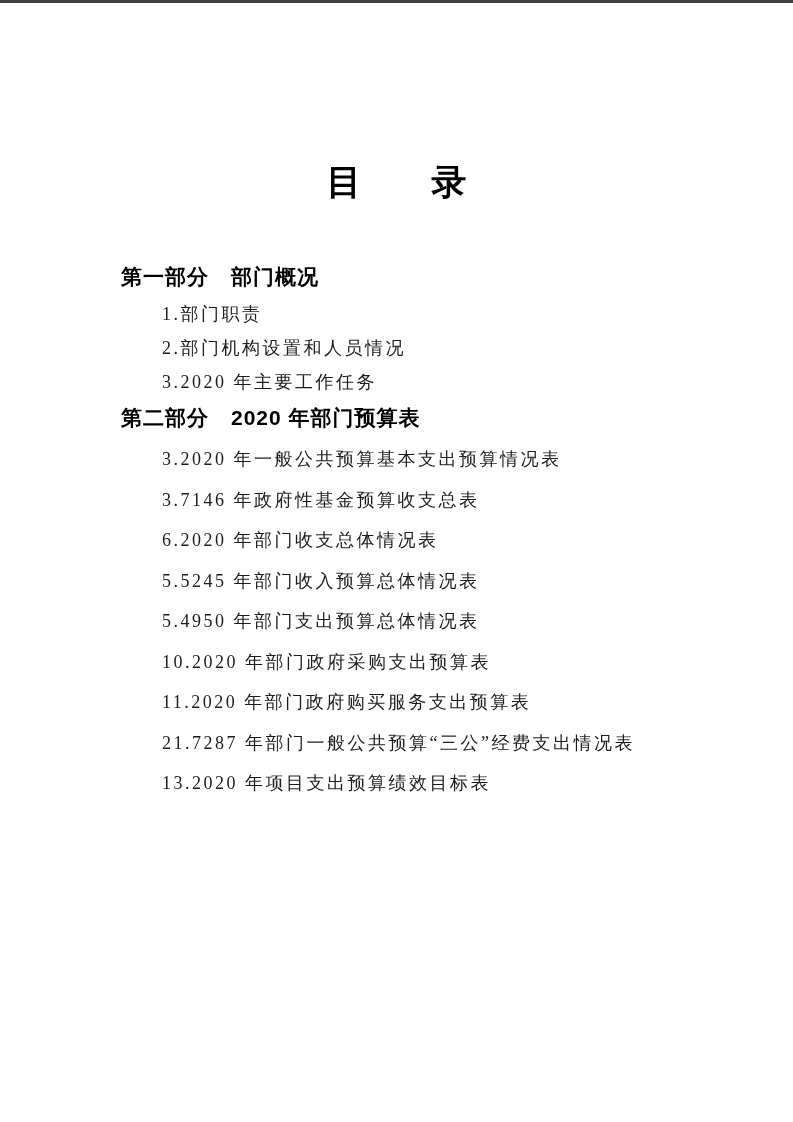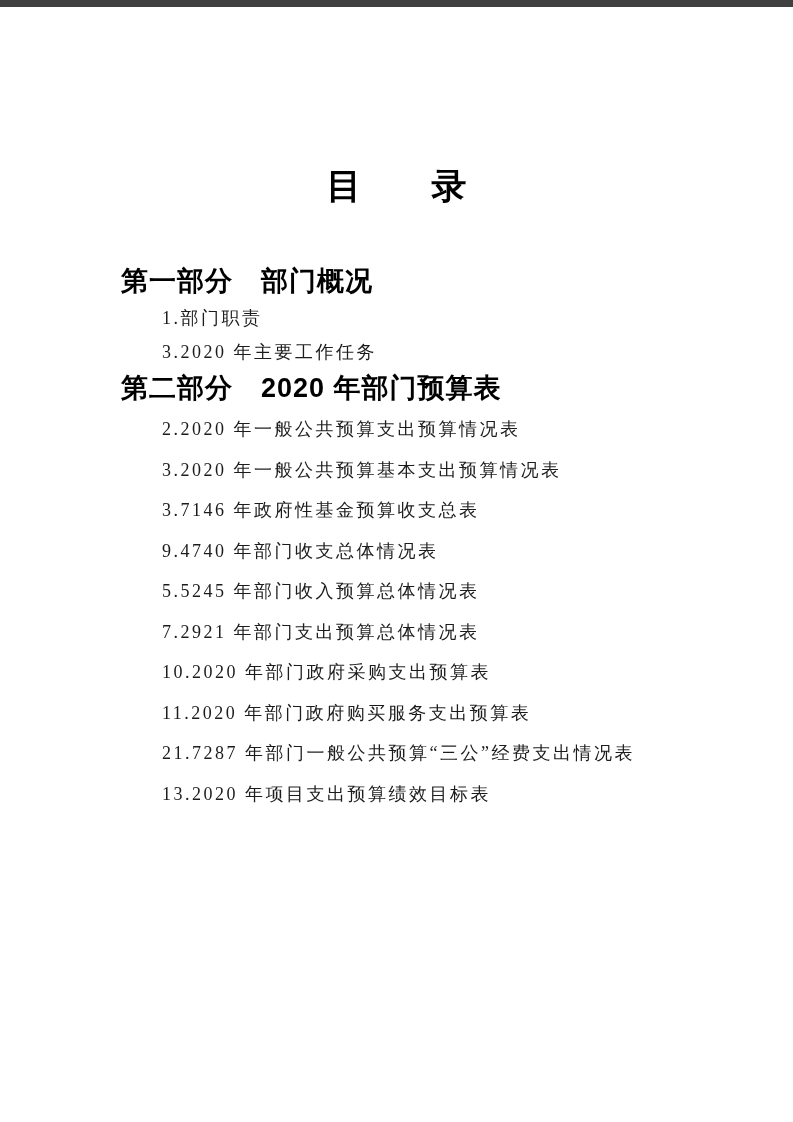--- a/index.html
+++ b/index.html
@@ -3,41 +3,41 @@
 <meta charset="utf-8">
 <style>
   html, body { margin: 0; padding: 0; background: #ffffff; }
   .page {
     position: relative;
     width: 793px;
     height: 1122px;
     background: #ffffff;
     overflow: hidden;
     box-sizing: border-box;
-    border-top: 7px solid #404040;
+    border-top: 3px solid #404040;
   }
   .doc-title {
     margin: 0;
     padding-top: 158px;
     text-align: center;
     font-family: "Liberation Serif", "DejaVu Serif", serif;
     font-weight: bold;
     font-size: 35px;
     line-height: 44px;
     color: #000000;
   }
   .toc {
     margin-top: 56px;
     padding-left: 121px;
     padding-right: 60px;
   }
   .heading {
     font-family: "Liberation Sans", "DejaVu Sans", sans-serif;
     font-weight: bold;
-    font-size: 27px;
+    font-size: 21px;
     color: #000000;
     letter-spacing: 1px;
   }
   .h-p1 { height: 36px; line-height: 32px; }
   .h-p2 { height: 40px; line-height: 38px; }
   .h-p3 { height: 40px; line-height: 38px; }
   .item {
     font-family: "Liberation Serif", "DejaVu Serif", serif;
     font-size: 18px;
     color: #1c1c1c;
@@ -51,29 +51,29 @@
 <body>
 
 <div class="page">
 
   <h1 class="doc-title">目　　录</h1>
 
   <div class="toc">
 
     <div class="heading h-p1">第一部分　部门概况</div>
     <div class="item s1">1.部门职责</div>
+    <div class="item s1">2.部门机构设置和人员情况</div>
     <div class="item s1">3.2020 年主要工作任务</div>
 
     <div class="heading h-p2">第二部分　2020 年部门预算表</div>
-    <div class="item s2">2.2020 年一般公共预算支出预算情况表</div>
     <div class="item s2">3.2020 年一般公共预算基本支出预算情况表</div>
     <div class="item s2">3.7146 年政府性基金预算收支总表</div>
-    <div class="item s2">9.4740 年部门收支总体情况表</div>
+    <div class="item s2">6.2020 年部门收支总体情况表</div>
     <div class="item s2">5.5245 年部门收入预算总体情况表</div>
-    <div class="item s2">7.2921 年部门支出预算总体情况表</div>
+    <div class="item s2">5.4950 年部门支出预算总体情况表</div>
     <div class="item s2">10.2020 年部门政府采购支出预算表</div>
     <div class="item s2">11.2020 年部门政府购买服务支出预算表</div>
     <div class="item s2">21.7287 年部门一般公共预算“三公”经费支出情况表</div>
     <div class="item s2">13.2020 年项目支出预算绩效目标表</div>
 
 
   </div>
 </div>
 
 </body></html>

